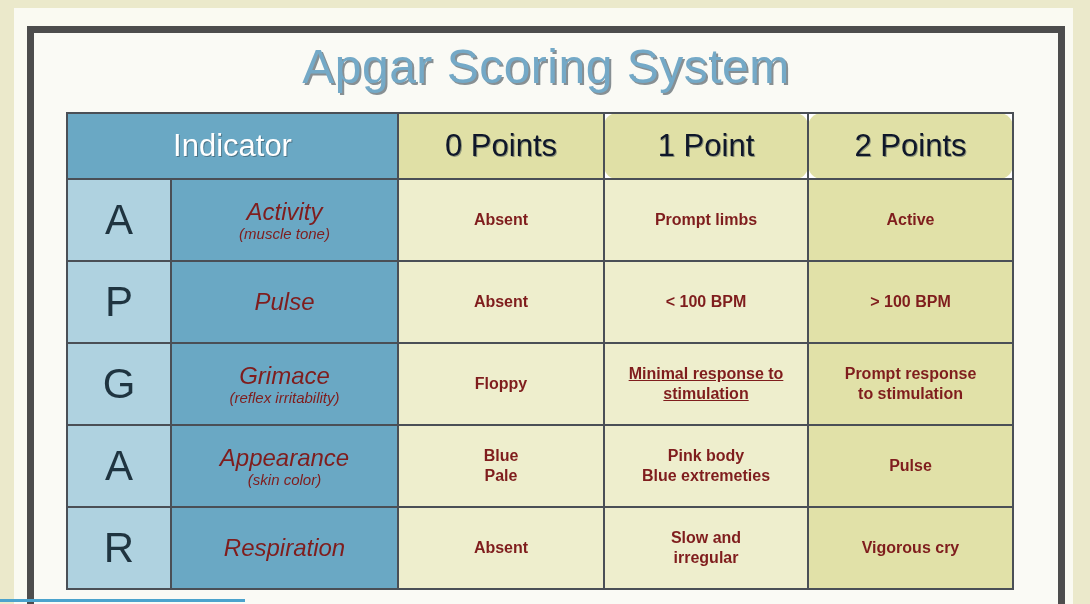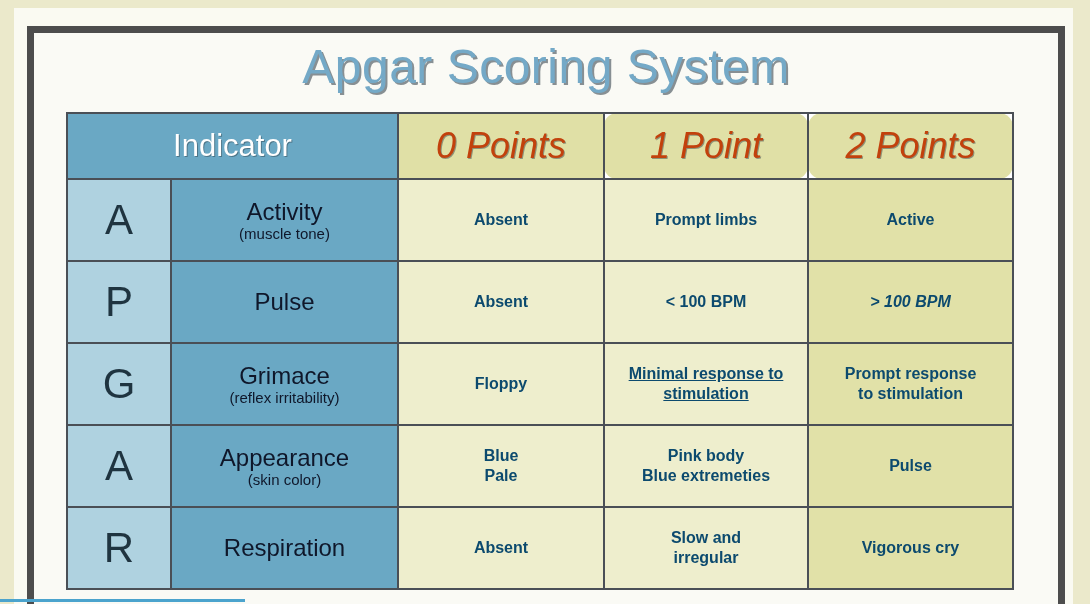--- a/index.html
+++ b/index.html
@@ -98,54 +98,54 @@
   tr.head th { height: 64px; }
   th.h-ind {
     background: #6aa8c4;
     color: #ffffff;
     font-size: 31px;
     font-weight: 400;
     text-shadow: 1px 1px 0 rgba(40,55,65,0.45);
   }
   th.h-pts {
     background: #e0e0a6;
-    color: #c2410c;
-    font-size: 36px;
+    color: #0f172a;
+    font-size: 31px;
     font-weight: 400;
     text-shadow: 1px 1px 0 rgba(40,55,65,0.45);
-    font-style: italic;
   }
 
   
   tr.datarow td { height: 80px; }
   td.letter {
     background: #afd2e0;
     color: #1f3440;
     font-size: 42px;
     font-weight: 400;
     line-height: 1;
   }
   td.indicator {
     background: #6aa8c4;
-    color: #0f172a;
+    color: #7f1d1d;
     line-height: 1.15;
     padding: 2px 6px;
+    font-style: italic;
   }
   td.indicator .name {
     display: block;
     font-size: 24px;
     font-weight: 400;
   }
   td.indicator .sub {
     display: block;
     font-size: 15px;
     font-weight: 400;
   }
   td.pts {
-    color: #0c4a6e;
+    color: #7f1d1d;
     font-size: 16px;
     font-weight: 600;
     line-height: 1.25;
     padding: 2px 8px;
     margin-left: 8px;
   }
   td.p0 { background: #eeeecd; }
   td.p1 { background: #eeeecd; }
   td.p2 { background: #e1e1a8; }
   td.pts .l2 { display: block; }
@@ -215,21 +215,21 @@
               <td class="letter" style="background: rgb(175, 210, 224); border-color: rgb(74, 79, 86);">P</td>
               <td class="indicator" style="background: rgb(106, 168, 196); border-color: rgb(74, 79, 86);">
                 <span class="name">Pulse</span>
               </td>
               <td class="pts p0" style="background: rgb(238, 238, 205); border-color: rgb(74, 79, 86);">
                 <span class="l2">Absent</span>
               </td>
               <td class="pts p1" style="background: rgb(238, 238, 205); border-color: rgb(74, 79, 86);">
                 <span class="l2">&lt; 100 BPM</span>
               </td>
-              <td class="pts p2" style="background: rgb(225, 225, 168); border-color: rgb(74, 79, 86); font-style: italic;">
+              <td class="pts p2" style="background: rgb(225, 225, 168); border-color: rgb(74, 79, 86);">
                 <span class="l2">&gt; 100 BPM</span>
               </td>
             </tr>
             <tr class="datarow">
               <td class="letter" style="background: rgb(175, 210, 224); border-color: rgb(74, 79, 86);">G</td>
               <td class="indicator" style="background: rgb(106, 168, 196); border-color: rgb(74, 79, 86);">
                 <span class="name">Grimace</span>
                 <span class="sub">(reflex irritability)</span>
               </td>
               <td class="pts p0" style="background: rgb(238, 238, 205); border-color: rgb(74, 79, 86);">

